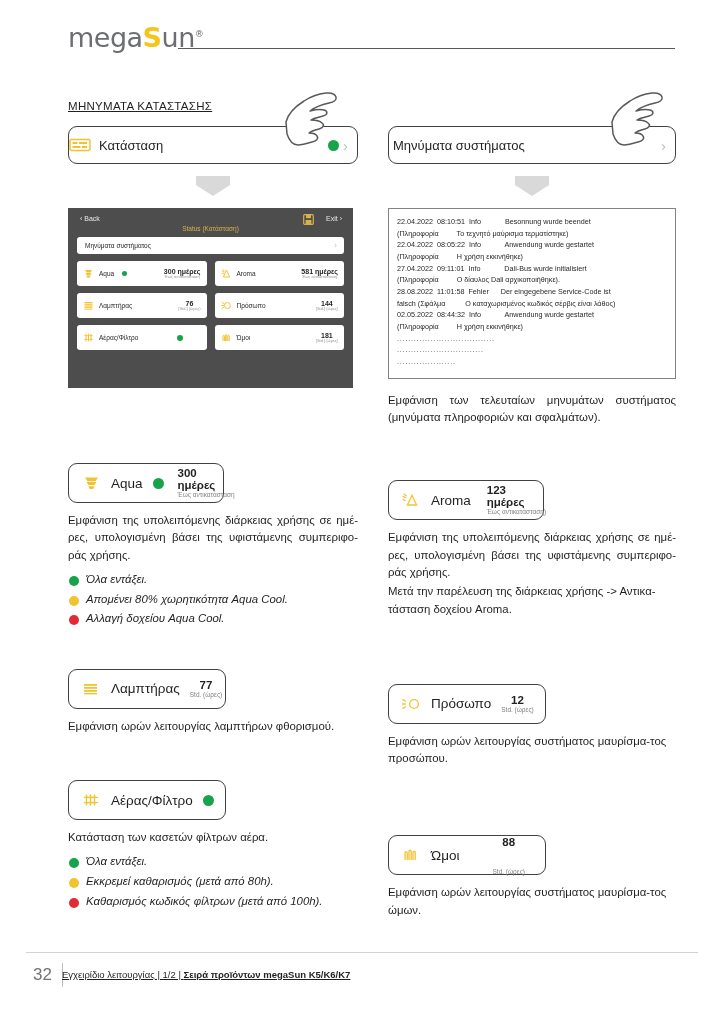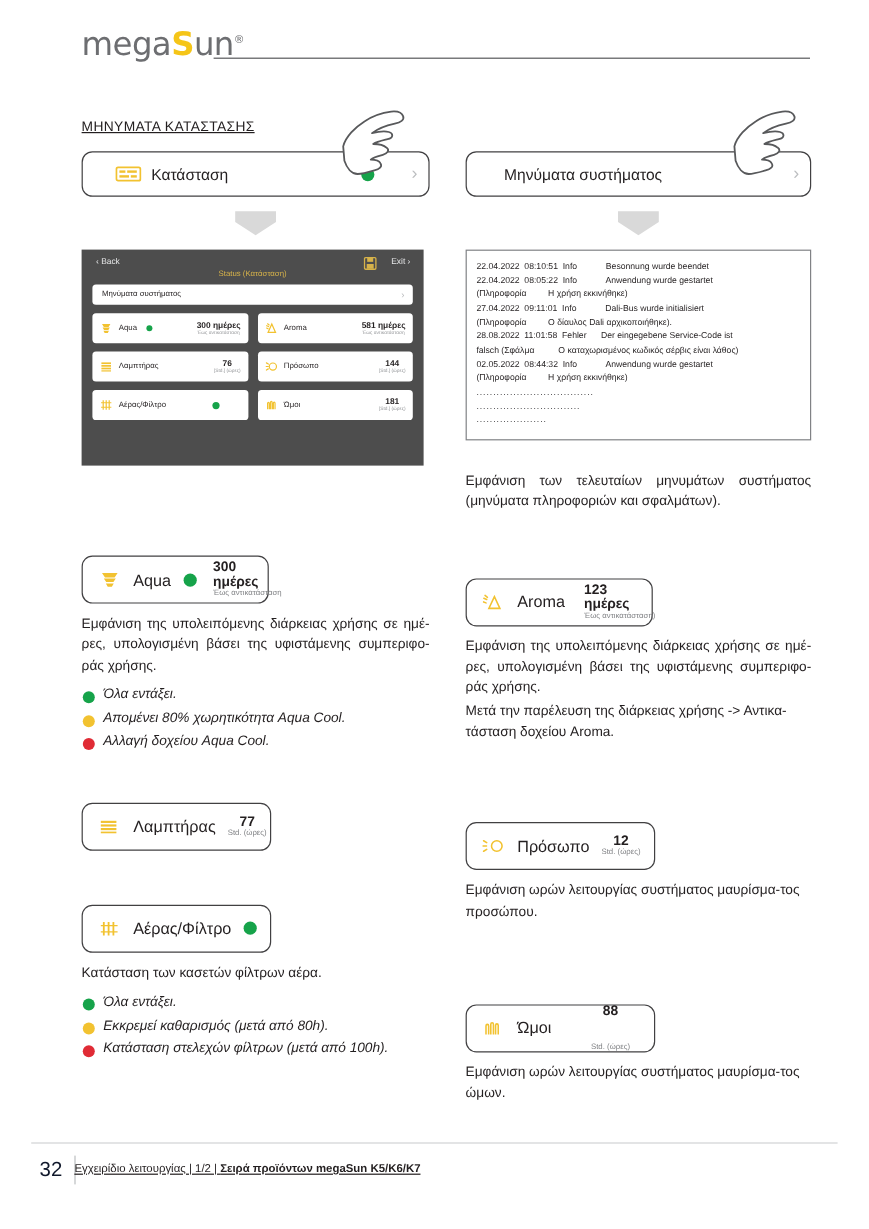--- a/index.html
+++ b/index.html
@@ -76,21 +76,21 @@
   
   .ui-pill {
     position: relative;
     box-sizing: border-box;
     border: 1.4px solid #414042;
     border-radius: 9px;
     background: #fff;
     height: 34px;
     display: flex;
     align-items: center;
-    padding: 0 27px;
+    padding: 0 0;
   }
   .ui-pill.tall { height: 38px; }
 
   .pill-icon {
     width: 22px;
     height: 16px;
     margin-right: 8px;
     flex: 0 0 auto;
     display: block;
   }
@@ -310,21 +310,21 @@
     position: absolute;
     left: 26px; top: 0;
     width: 672px; height: 1px;
     background: #d1d3d4;
   }
   .page-num {
     position: absolute;
     left: 33px;
     top: 13px;
     font-size: 17px;
-    color: #0f172a;
+    color: #737373;
     font-weight: 400;
   }
   .footer-div {
     position: absolute;
     left: 62px;
     top: 11px;
     width: 1px;
     height: 24px;
     background: #bcbec0;
   }
@@ -494,36 +494,37 @@
         <rect x="3" y="6" width="13" height="1.8" fill="#f2c230"></rect>
         <rect x="3" y="9" width="13" height="1.8" fill="#f2c230"></rect>
         <rect x="3" y="12" width="13" height="1.4" fill="#f2c230"></rect>
       </svg>
       <span class="sc-name">Λαμπτήρας</span>
       <span class="sc-val-wrap" style="margin-left:auto;margin-right:6px;">
         <span class="sc-val">77</span>
         <span class="sc-unit">Std. (ώρες)</span>
       </span>
     </div>
+    <p class="para nojust">Εμφάνιση ωρών λειτουργίας λαμπτήρων φθορισμού.</p>
   </div>
 
   <div style="margin-top:45px;">
     <div class="stat-card" style="width:158px;">
       <svg class="pill-icon" viewBox="0 0 22 16">
         <path d="M5.5 2.4v11.2M9.5 2.4v11.2M13.5 2.4v11.2" stroke="#f2c230" stroke-width="1.5"></path>
         <path d="M3 5.4h14M3 10.6h14" stroke="#f2c230" stroke-width="1.1"></path>
       </svg>
       <span class="sc-name">Αέρας/Φίλτρο</span>
       <span class="dot green" style="margin-left:auto;margin-right:14px;"></span>
     </div>
     <p class="para nojust">Κατάσταση των κασετών φίλτρων αέρα.</p>
     <ul class="bullets">
       <li style="--bc:#16a34a;">Όλα εντάξει.</li>
       <li style="--bc:#f2c230;">Εκκρεμεί καθαρισμός (μετά από 80h).</li>
-      <li style="--bc:#e02b35;">Κατάσταση στελεχών φίλτρων (μετά από 100h).</li>
+      <li style="--bc:#e02b35;">Καθαρισμός κωδικός φίλτρων (μετά από 100h).</li>
     </ul>
   </div>
 </div>
 
 <div class="col-right">
 
   <div style="position:relative; margin-top:26px;">
     <div class="ui-pill tall">
       <span class="pill-label" style="margin-left:4px;">Μηνύματα συστήματος</span>
       <span class="chev">›</span>
@@ -536,34 +537,35 @@
                C19 57, 15 52, 13 46 Z" fill="#ffffff" stroke="#58595b" stroke-width="1.5" stroke-linejoin="round"></path>
     </svg>
   </div>
 
   <svg class="down-arrow" viewBox="0 0 46 22">
     <polygon points="6,1 40,1 40,10 23,21 6,10" fill="#d9d9d9"></polygon>
   </svg>
 
   <div class="log-box">
     <div class="log-line">22.04.2022  08:10:51  Info            Besonnung wurde beendet</div>
+    <div class="log-line">(Πληροφορία         Το τεχνητό μαύρισμα τερματίστηκε)</div>
     <div class="log-line">22.04.2022  08:05:22  Info            Anwendung wurde gestartet</div>
     <div class="log-line">(Πληροφορία         Η χρήση εκκινήθηκε)</div>
     <div class="log-line">27.04.2022  09:11:01  Info            Dali-Bus wurde initialisiert</div>
     <div class="log-line">(Πληροφορία         Ο δίαυλος Dali αρχικοποιήθηκε).</div>
     <div class="log-line">28.08.2022  11:01:58  Fehler      Der eingegebene Service-Code ist</div>
     <div class="log-line">falsch (Σφάλμα          Ο καταχωρισμένος κωδικός σέρβις είναι λάθος)</div>
     <div class="log-line">02.05.2022  08:44:32  Info            Anwendung wurde gestartet</div>
     <div class="log-line">(Πληροφορία         Η χρήση εκκινήθηκε)</div>
     <div class="log-line log-dots">...................................</div>
     <div class="log-line log-dots">...............................</div>
     <div class="log-line log-dots">.....................</div>
   </div>
 
-  <p class="para" style="margin-top:26px;">Εμφάνιση των τελευταίων μηνυμάτων συστήματος (μηνύματα πληροφοριών και σφαλμάτων).</p>
+  <p class="para" style="margin-top:13px;">Εμφάνιση των τελευταίων μηνυμάτων συστήματος (μηνύματα πληροφοριών και σφαλμάτων).</p>
 
   <div style="margin-top:54px;">
     <div class="stat-card" style="width:156px;">
       <svg class="pill-icon" viewBox="0 0 22 16">
         <path d="M11 3.2 L15.6 13 H6.4 Z" fill="none" stroke="#f2c230" stroke-width="1.3"></path>
         <path d="M2.2 4.6l2.4 1M2 7.6l2 0.8M3.2 2.2l2 1.6" stroke="#f2c230" stroke-width="1.3" stroke-linecap="round"></path>
       </svg>
       <span class="sc-name">Aroma</span>
       <span class="sc-val-wrap" style="margin-left:6px;">
         <span class="sc-val">123 ημέρες</span>

